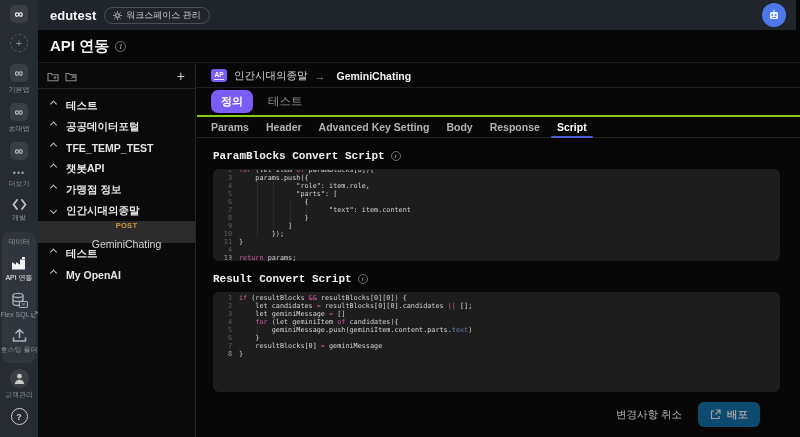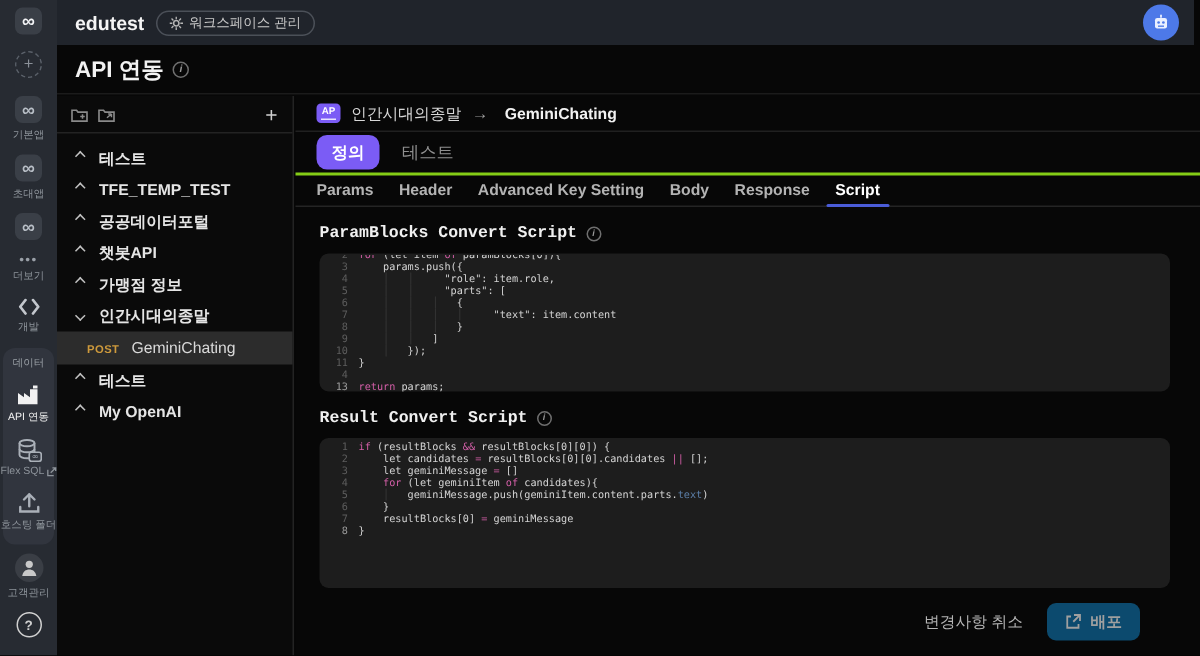--- a/index.html
+++ b/index.html
@@ -54,21 +54,21 @@
   .tree-head { height:25px; border-bottom:1px solid #232323; display:flex; align-items:center;
     padding:0 10px 0 9px; gap:6px; }
   .tree-head .spacer { flex:1; }
   .tree-plus { color:#cfcfcf; font-size:14px; line-height:14px; }
   .tree-list { padding-top:6px; }
   .tree-row { height:21px; display:flex; align-items:center; padding-left:13px; gap:10px; }
   .chev { width:5px; height:5px; border-left:1.5px solid #c2c2c2; border-bottom:1.5px solid #c2c2c2; }
   .chev.up { transform:rotate(135deg) translate(-1px,1px); }
   .chev.down { transform:rotate(-45deg); }
   .tree-row .lbl { color:#e5e5e5; font-weight:bold; font-size:10.5px; white-space:nowrap; }
-  .tree-child { height:22px; display:flex; align-items:center; padding-left:20px; gap:8px; }
+  .tree-child { height:22px; display:flex; align-items:center; padding-left:20px; gap:8px;flex-direction:column; }
   .tree-child.selected { background:#2c2c2c; }
   .method { color:#ce9a3c; font-size:7.5px; font-weight:bold; letter-spacing:.3px; }
   .tree-child .lbl { color:#d9d9d9; font-size:10.5px; font-weight:normal; }
 
   
   .main { position:absolute; left:197px; top:64px; right:0; bottom:0; background:#070707; }
   .crumb-row { height:24px; border-bottom:1px solid #202020; display:flex; align-items:center;
     padding-left:14px; gap:7px; }
   .ap-badge { width:16px; height:13px; background:#7b5cf5; border-radius:3px; color:#fff;
     font-size:6.5px; font-weight:bold; display:flex; align-items:center; justify-content:center; }
@@ -230,25 +230,25 @@
       <div class="spacer"></div>
       <div class="tree-plus">+</div>
     </div>
     <div class="tree-list">
         <div class="tree-row">
           <span class="chev up"></span>
           <span class="lbl">테스트</span>
         </div>
         <div class="tree-row">
           <span class="chev up"></span>
+          <span class="lbl">공공데이터포털</span>
+        </div>
+        <div class="tree-row">
+          <span class="chev up"></span>
           <span class="lbl">TFE_TEMP_TEST</span>
-        </div>
-        <div class="tree-row">
-          <span class="chev up"></span>
-          <span class="lbl">공공데이터포털</span>
         </div>
         <div class="tree-row">
           <span class="chev up"></span>
           <span class="lbl">챗봇API</span>
         </div>
         <div class="tree-row">
           <span class="chev up"></span>
           <span class="lbl">가맹점 정보</span>
         </div>
         <div class="tree-row">

